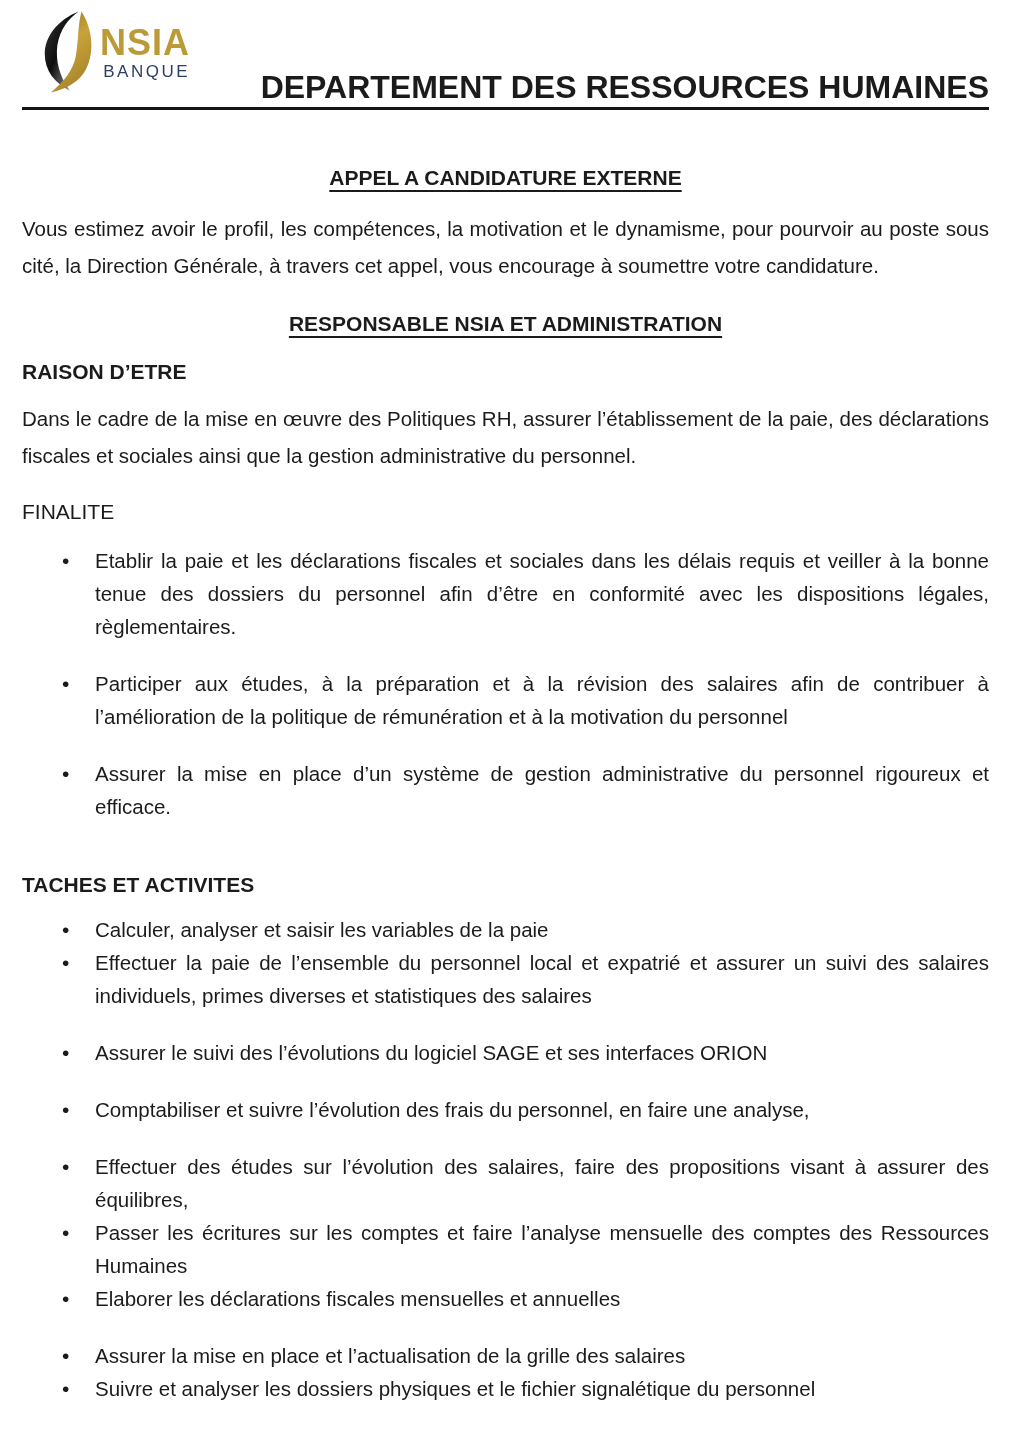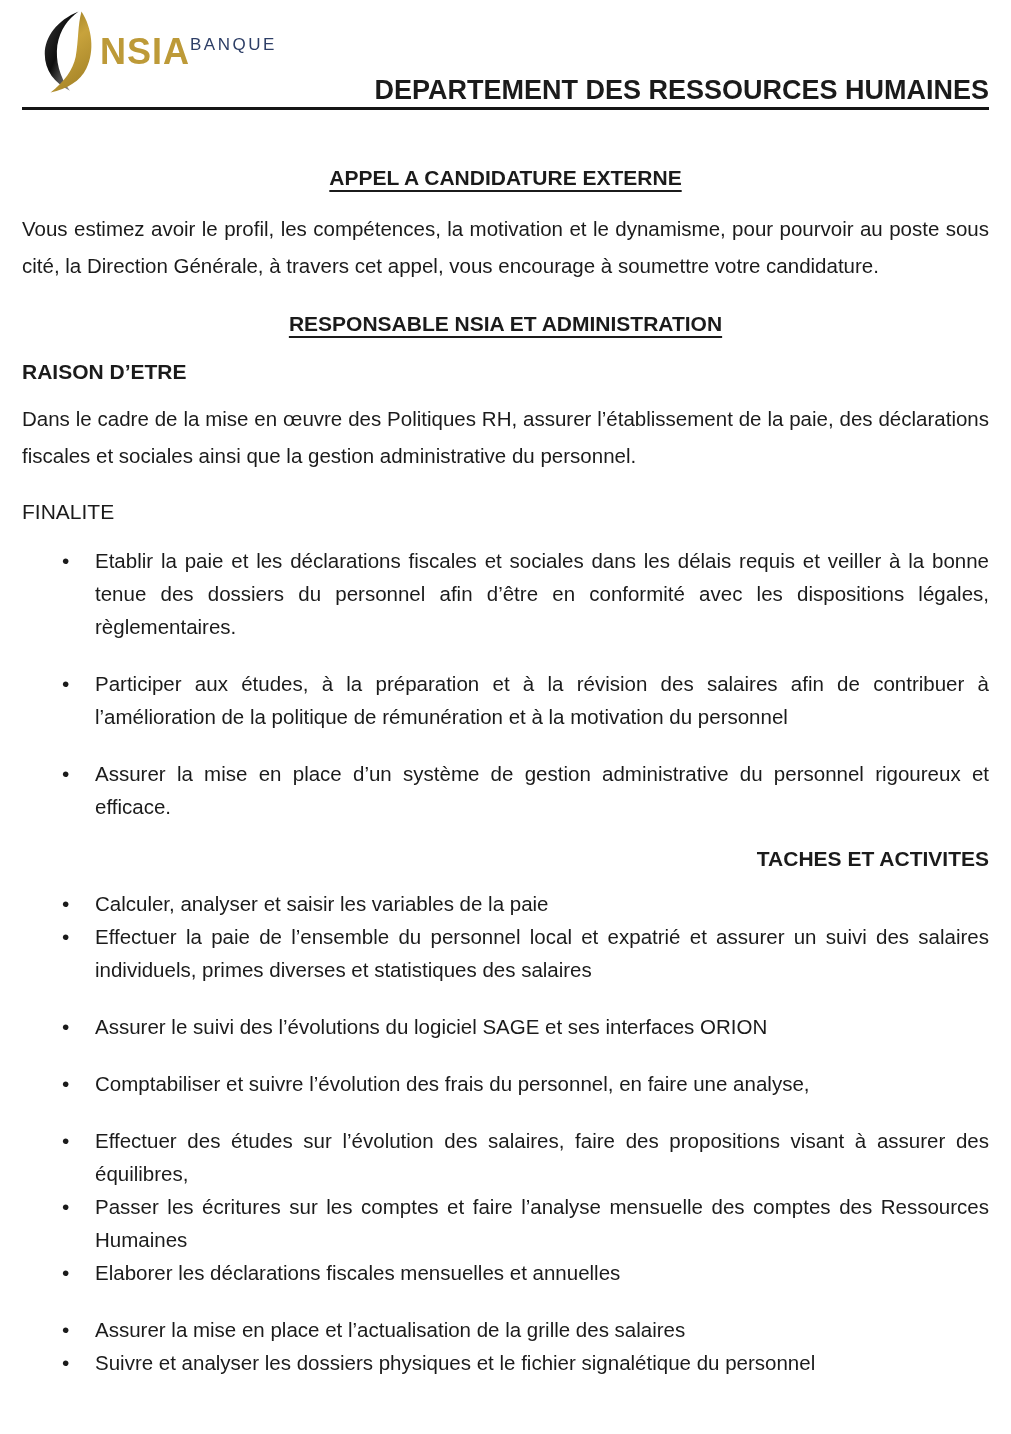--- a/index.html
+++ b/index.html
@@ -18,51 +18,51 @@
   .header {
     position:relative;
     height:97px;
     border-bottom:3px solid #151515;
   }
   .logo {
     position:absolute; left:16px; top:0;
     display:flex; align-items:center; gap:4px;
   }
   .logo-emblem { width:58px; height:84px; }
-  .logo-text { display:flex; flex-direction:row; line-height:1; }
+  .logo-text { display:flex; flex-direction:column; line-height:1;text-align:right; }
   .logo-name {
     font-size:36px; font-weight:bold; letter-spacing:1px;
     color:#BD9A38;
   }
   .logo-sub {
     font-size:17px; font-weight:normal; letter-spacing:2.5px;
     color:#2D3E66; margin-top:2px;
   }
   .dept-title {
     position:absolute; right:0; bottom:1px;
-    font-size:27px; font-weight:bold; letter-spacing:0px;
+    font-size:32px; font-weight:bold; letter-spacing:0px;
     white-space:nowrap;
   }
 
   
   .h-center {
     text-align:center; font-weight:bold; font-size:21px;
     text-decoration:underline; text-decoration-thickness:2px; text-underline-offset:5px;
     margin:4px;
   }
   .h-appel { margin-top:56px; }
   .h-responsable { margin-top:28px; }
   .h-left {
     font-size:21px; font-weight:bold;
     text-decoration-thickness:2px; text-underline-offset:5px;
     margin:0;
   }
   .h-raison { margin-top:24px; }
   .h-finalite { margin-top:26px; font-weight:normal; text-decoration-thickness:1.5px; }
-  .h-taches { margin-top:24px;text-align:right; }
+  .h-taches { margin-top:50px; }
 
   
   .para {
     font-size:20.5px; line-height:37px;
     text-align:justify;
     margin:20px 0 0 0;
   }
   .para-raison { margin-top:16px; }
 
   

